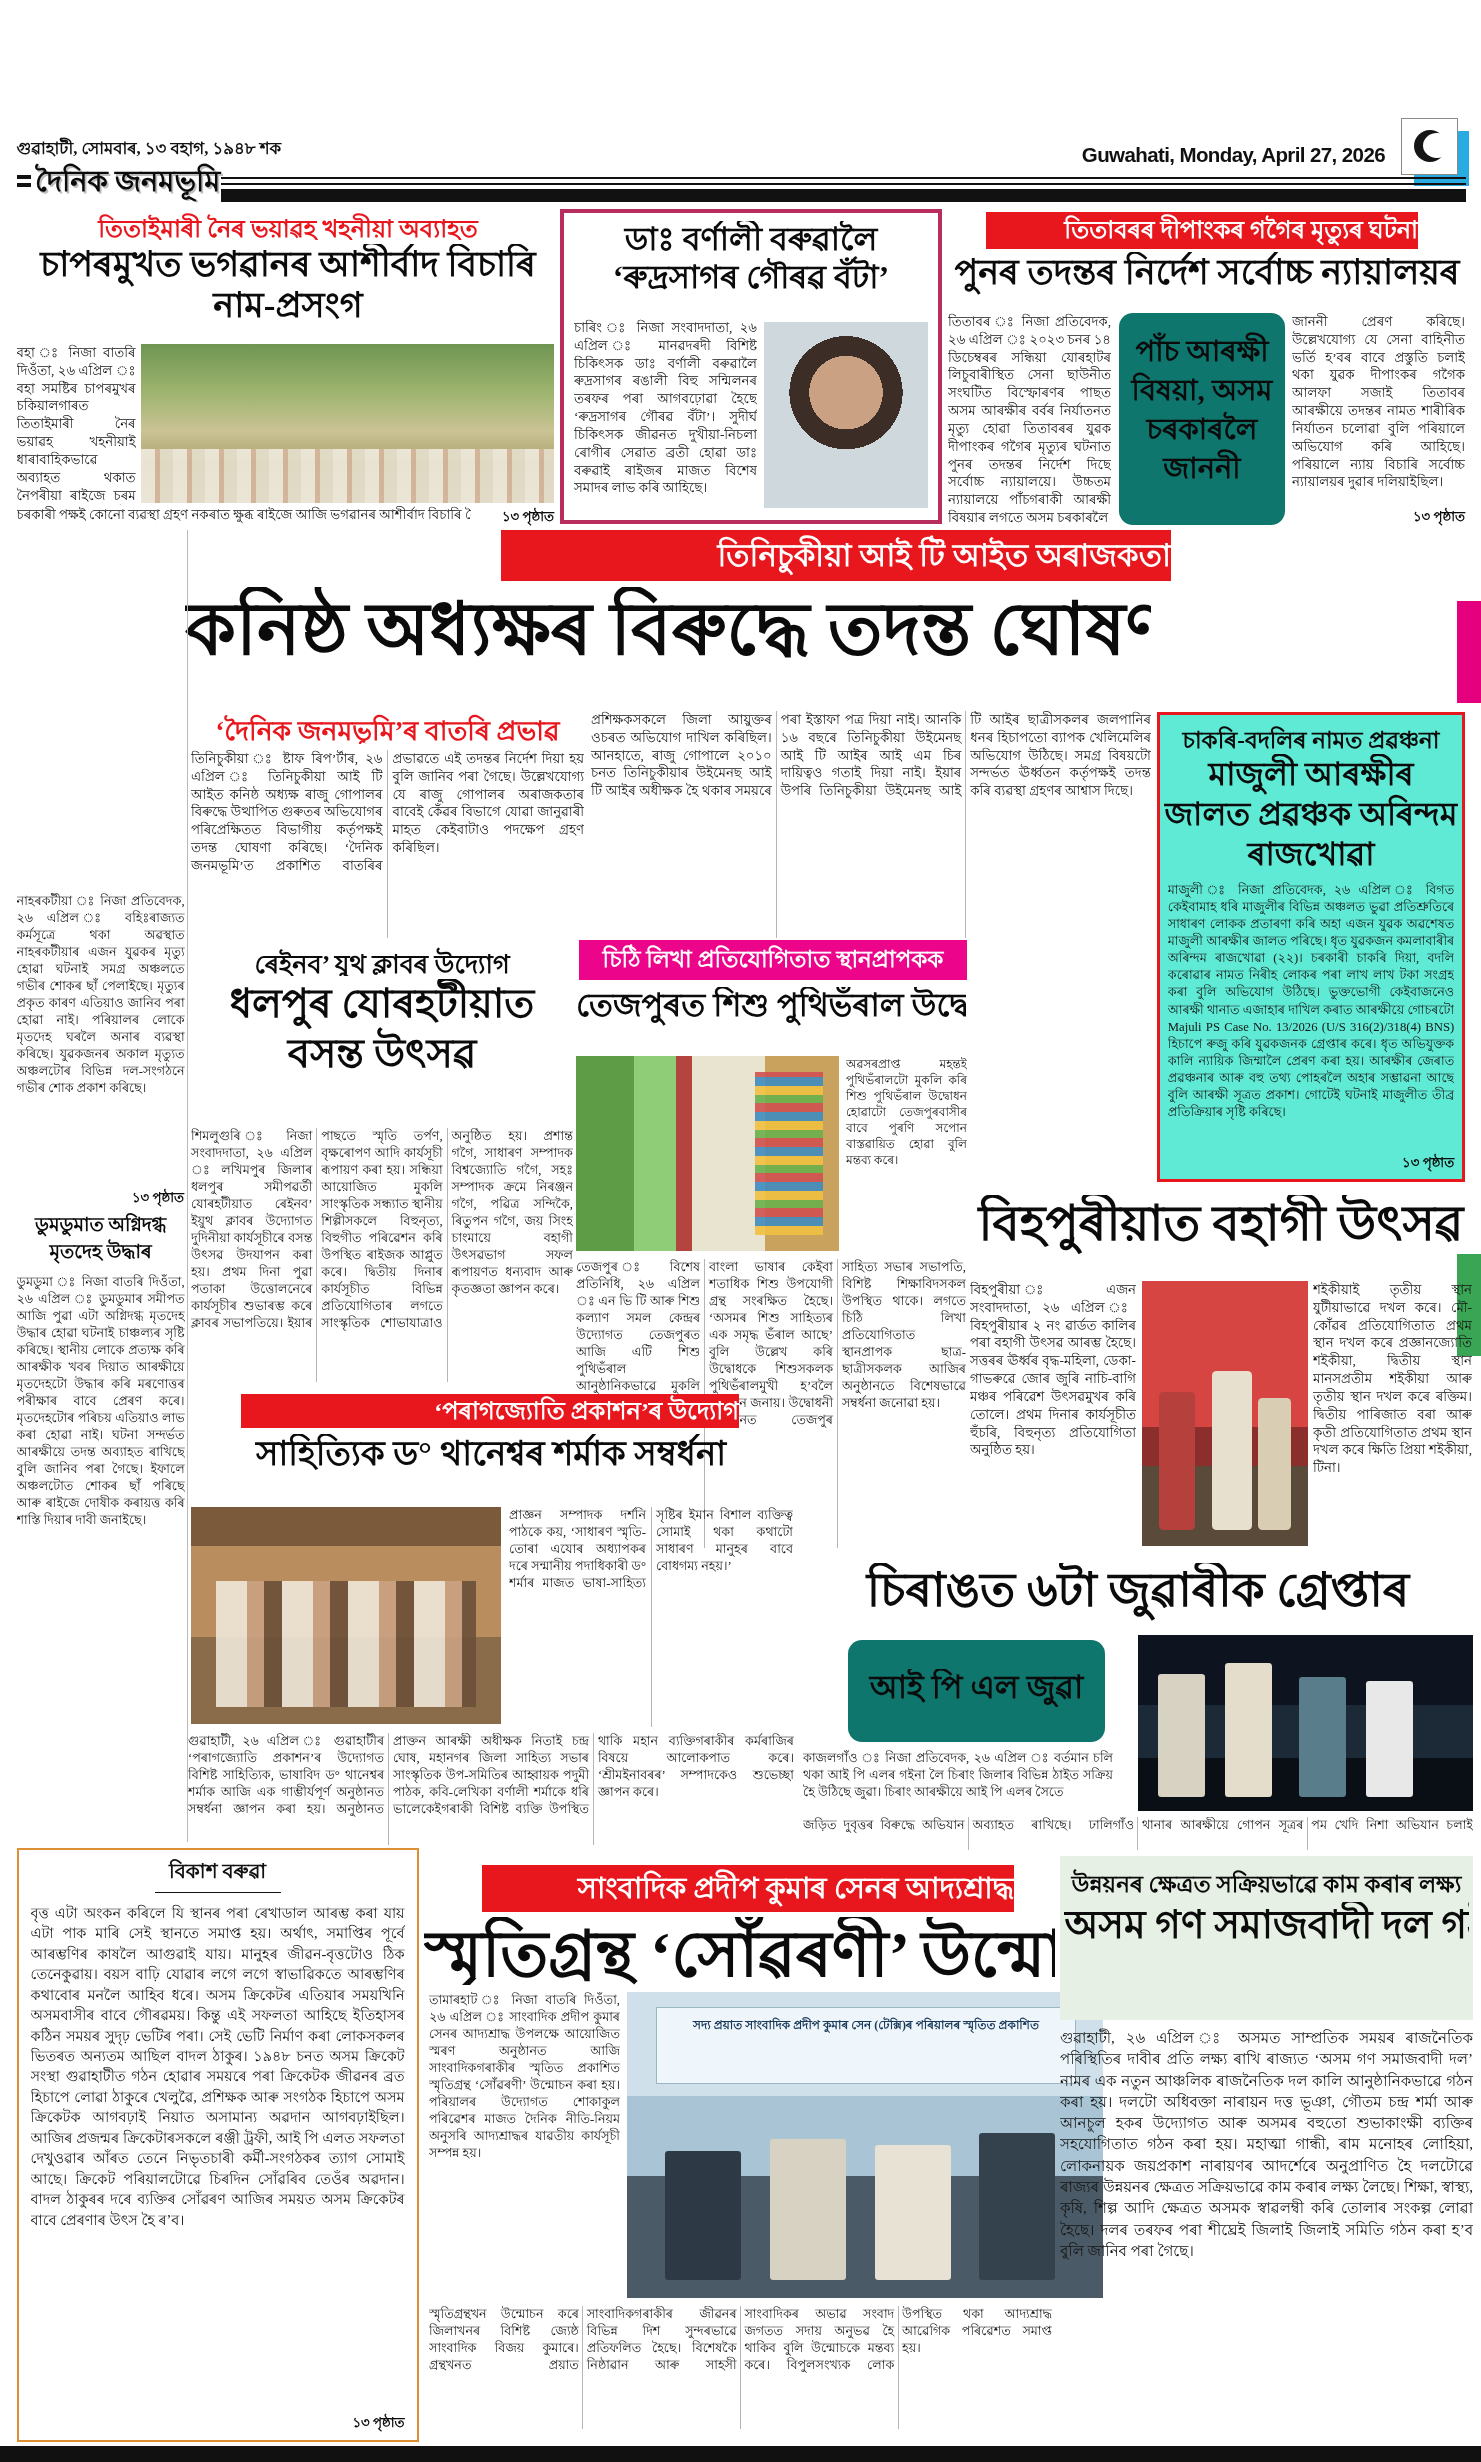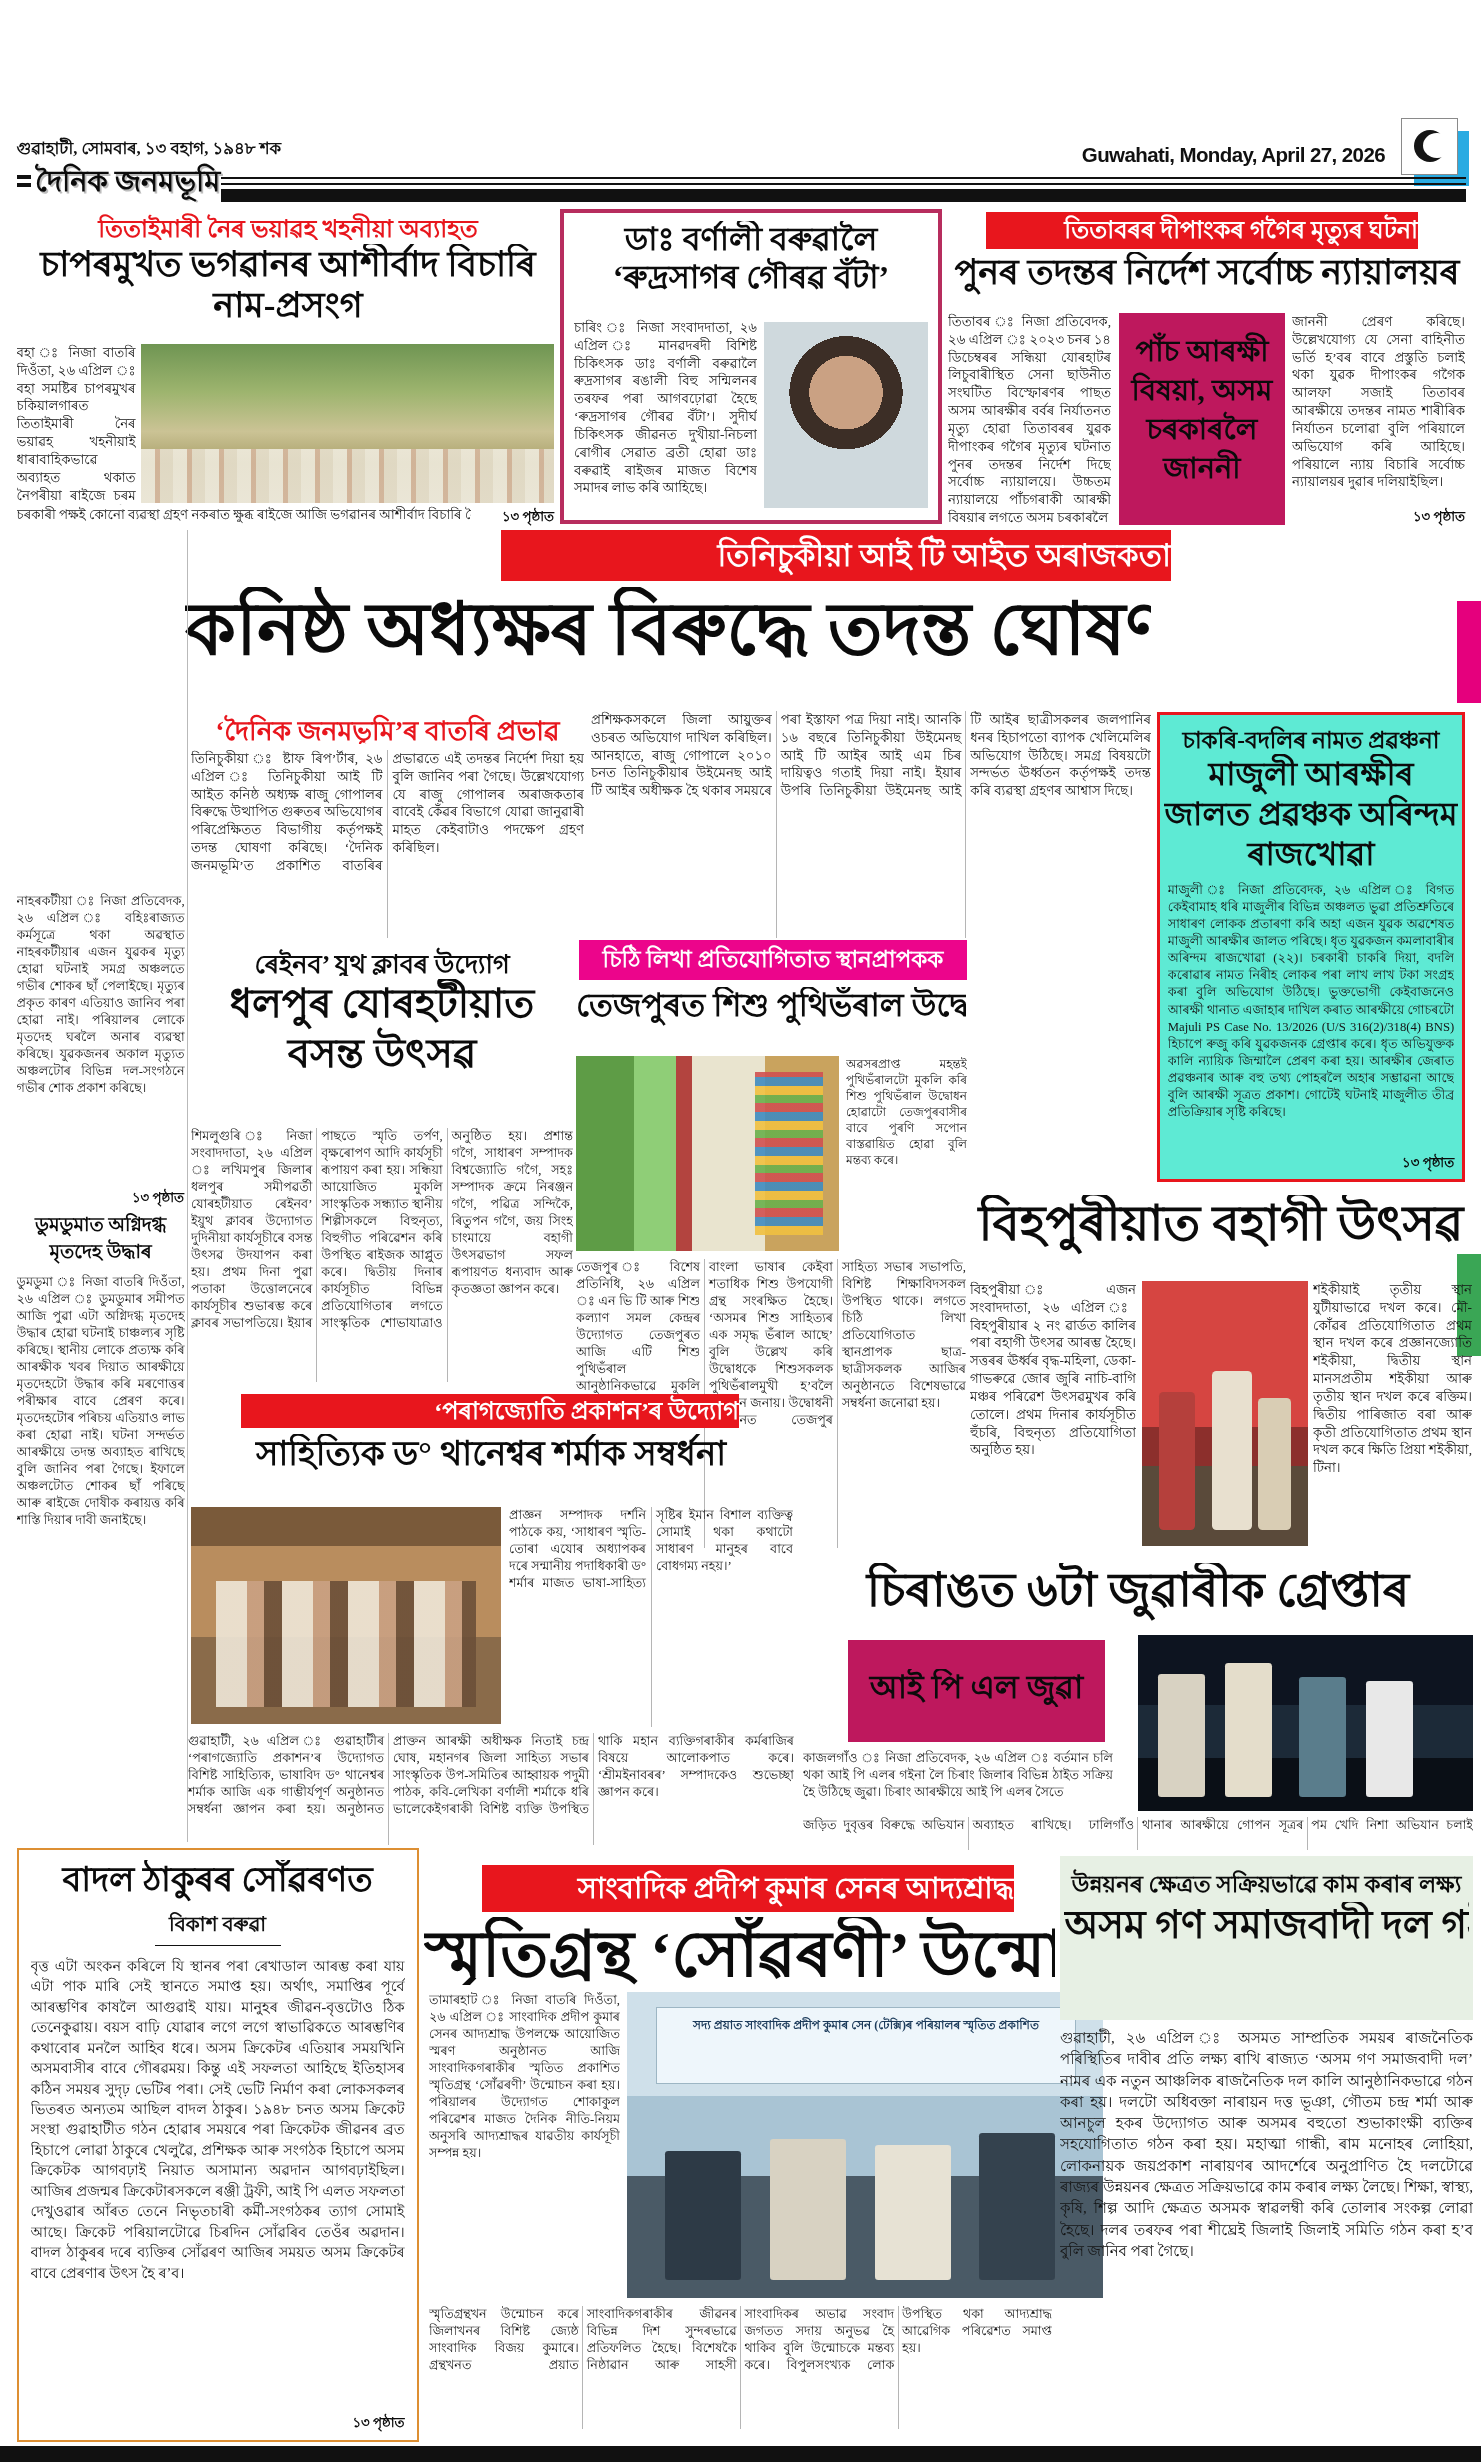--- a/index.html
+++ b/index.html
@@ -11,21 +11,21 @@
   .kick-mag{background:#ec058b;color:#fff;font-weight:bold;text-align:center;overflow:hidden;}
   .kick-plain{color:#0b0b0b;font-weight:bold;text-align:center;overflow:hidden;}
   .kick-redtext{color:#e8161d;font-weight:bold;text-align:center;overflow:hidden;}
   .body-txt{text-align:justify;line-height:1.34;overflow:hidden;color:#151515;}
   .cols2{column-count:2;column-gap:10px;column-rule:0.6px solid #b5b5b5;}
   .cols3{column-count:3;column-gap:8.9px;column-rule:0.6px solid #b5b5b5;}
   .cols4{column-count:4;column-gap:7.8px;column-rule:0.6px solid #b5b5b5;}
   .jump{font-weight:bold;text-align:right;font-size:13.3px;color:#0b0b0b;}
   .photo{overflow:hidden;}
   .vline{background:#b9b9b9;width:1.1px;}
-  .orangebox{background:#be185d;overflow:hidden;}
+  .orangebox{background:#0f766e;overflow:hidden;border-radius:14px;}
   .crescent{width:32px;height:32px;border-radius:50%;background:#151515;position:relative;margin:11px auto 0;}
   .crescent::after{content:"";position:absolute;left:9.4px;top:2.8px;width:28px;height:25.5px;border-radius:50%;background:#fff;}
 </style>
 </head>
 <body>
 
 <div id="page">
 
   <div class="abs" style="left:16.6px;top:136px;width:421px;height:23px;font-size:16.6px;font-weight:bold;">গুৱাহাটী, সোমবাৰ, ১৩ বহাগ, ১৯৪৮ শক</div>
 
@@ -135,21 +135,20 @@
   <div class="abs photo" style="left:1138px;top:1635px;width:335px;height:176px;background:
        linear-gradient(180deg,#0d1420 0 40%,#1c2a38 40% 70%,#0a0f16 70%);">
     <div style="position:absolute;left:6%;bottom:8%;width:14%;height:70%;background:#d8d2c2;border-radius:3.3px;"></div>
     <div style="position:absolute;left:26%;bottom:8%;width:14%;height:76%;background:#e4ddcb;border-radius:3.3px;"></div>
     <div style="position:absolute;left:48%;bottom:8%;width:14%;height:68%;background:#5a7d8c;border-radius:3.3px;"></div>
     <div style="position:absolute;left:68%;bottom:8%;width:14%;height:66%;background:#e8e8e8;border-radius:3.3px;"></div>
   </div>
   <div class="abs body-txt cols4" style="left:803px;top:1817px;width:670px;height:33px;font-size:12.7px;">জড়িত দুবৃত্তৰ বিৰুদ্ধে অভিযান অব্যাহত ৰাখিছে। ঢালিগাঁও থানাৰ আৰক্ষীয়ে গোপন সূত্ৰৰ পম খেদি নিশা অভিযান চলাই দুটা আই পি এল জুৱাৰীক গ্ৰেপ্তাৰ কৰে। জুৱাৰী দুটা ক্ৰমে ছাতিপুৰৰ লাল চান্দ বাদশা আৰু হালিম আলী। ধৃত আই পি এল জুৱাৰী আকন্দ (৪২) আৰু মাজৰাবাৰীৰ ৰফিকুল ইছলাম (৪৩)।</div>
 
   <div class="abs" style="left:16.6px;top:1848px;width:398px;height:590px;border:2.8px solid #dd8f33;background:#fff;">
-    <div class="hl" style="margin:10px 5.5px 0;height:43px;font-size:34px;white-space:nowrap;">বাদল ঠাকুৰৰ সোঁৱৰণত</div>
     <div style="text-align:center;margin-top:5.5px;">
       <span style="display:inline-block;font-size:20px;font-weight:bold;border-bottom:1.7px solid #111;padding:0 14.4px 3.3px;">বিকাশ বৰুৱা</span>
     </div>
     <div class="body-txt" style="margin:10px 12px 0;height:443px;font-size:14.4px;line-height:1.42;">বৃত্ত এটা অংকন কৰিলে যি স্থানৰ পৰা ৰেখাডাল আৰম্ভ কৰা যায় এটা পাক মাৰি সেই স্থানতে সমাপ্ত হয়। অৰ্থাৎ, সমাপ্তিৰ পূৰ্বে আৰম্ভণিৰ কাষলৈ আগুৱাই যায়। মানুহৰ জীৱন-বৃত্তটোও ঠিক তেনেকুৱায়। বয়স বাঢ়ি যোৱাৰ লগে লগে স্বাভাৱিকতে আৰম্ভণিৰ কথাবোৰ মনলৈ আহিব ধৰে। অসম ক্ৰিকেটৰ এতিয়াৰ সময়খিনি অসমবাসীৰ বাবে গৌৰৱময়। কিন্তু এই সফলতা আহিছে ইতিহাসৰ কঠিন সময়ৰ সুদৃঢ় ভেটিৰ পৰা। সেই ভেটি নিৰ্মাণ কৰা লোকসকলৰ ভিতৰত অন্যতম আছিল বাদল ঠাকুৰ। ১৯৪৮ চনত অসম ক্ৰিকেট সংস্থা গুৱাহাটীত গঠন হোৱাৰ সময়ৰে পৰা ক্ৰিকেটক জীৱনৰ ব্ৰত হিচাপে লোৱা ঠাকুৰে খেলুৱৈ, প্ৰশিক্ষক আৰু সংগঠক হিচাপে অসম ক্ৰিকেটক আগবঢ়াই নিয়াত অসামান্য অৱদান আগবঢ়াইছিল। আজিৰ প্ৰজন্মৰ ক্ৰিকেটাৰসকলে ৰঞ্জী ট্ৰফী, আই পি এলত সফলতা দেখুওৱাৰ আঁৰত তেনে নিভৃতচাৰী কৰ্মী-সংগঠকৰ ত্যাগ সোমাই আছে। ক্ৰিকেট পৰিয়ালটোৱে চিৰদিন সোঁৱৰিব তেওঁৰ অৱদান। বাদল ঠাকুৰৰ দৰে ব্যক্তিৰ সোঁৱৰণ আজিৰ সময়ত অসম ক্ৰিকেটৰ বাবে প্ৰেৰণাৰ উৎস হৈ ৰ’ব।</div>
     <div class="jump" style="position:absolute;right:12px;bottom:5.5px;width:83px;">১৩ পৃষ্ঠাত</div>
   </div>
 
   <div class="abs kick-red" style="left:482px;top:1865px;width:532px;height:47px;font-size:29px;line-height:47px;">সাংবাদিক প্ৰদীপ কুমাৰ সেনৰ আদ্যশ্ৰাদ্ধ</div>
   <div class="abs hl" style="left:424px;top:1917px;width:631px;height:68px;font-size:64px;white-space:nowrap;">স্মৃতিগ্ৰন্থ ‘সোঁৱৰণী’ উন্মোচন</div>
   <div class="abs body-txt" style="left:429px;top:1992px;width:191px;height:306px;font-size:12.7px;">তামাৰহাট ঃ নিজা বাতৰি দিওঁতা, ২৬ এপ্ৰিল ঃ সাংবাদিক প্ৰদীপ কুমাৰ সেনৰ আদ্যশ্ৰাদ্ধ উপলক্ষে আয়োজিত স্মৰণ অনুষ্ঠানত আজি সাংবাদিকগৰাকীৰ স্মৃতিত প্ৰকাশিত স্মৃতিগ্ৰন্থ ‘সোঁৱৰণী’ উন্মোচন কৰা হয়। পৰিয়ালৰ উদ্যোগত শোকাকুল পৰিৱেশৰ মাজত দৈনিক নীতি-নিয়ম অনুসৰি আদ্যশ্ৰাদ্ধৰ যাৱতীয় কাৰ্যসূচী সম্পন্ন হয়।</div>

